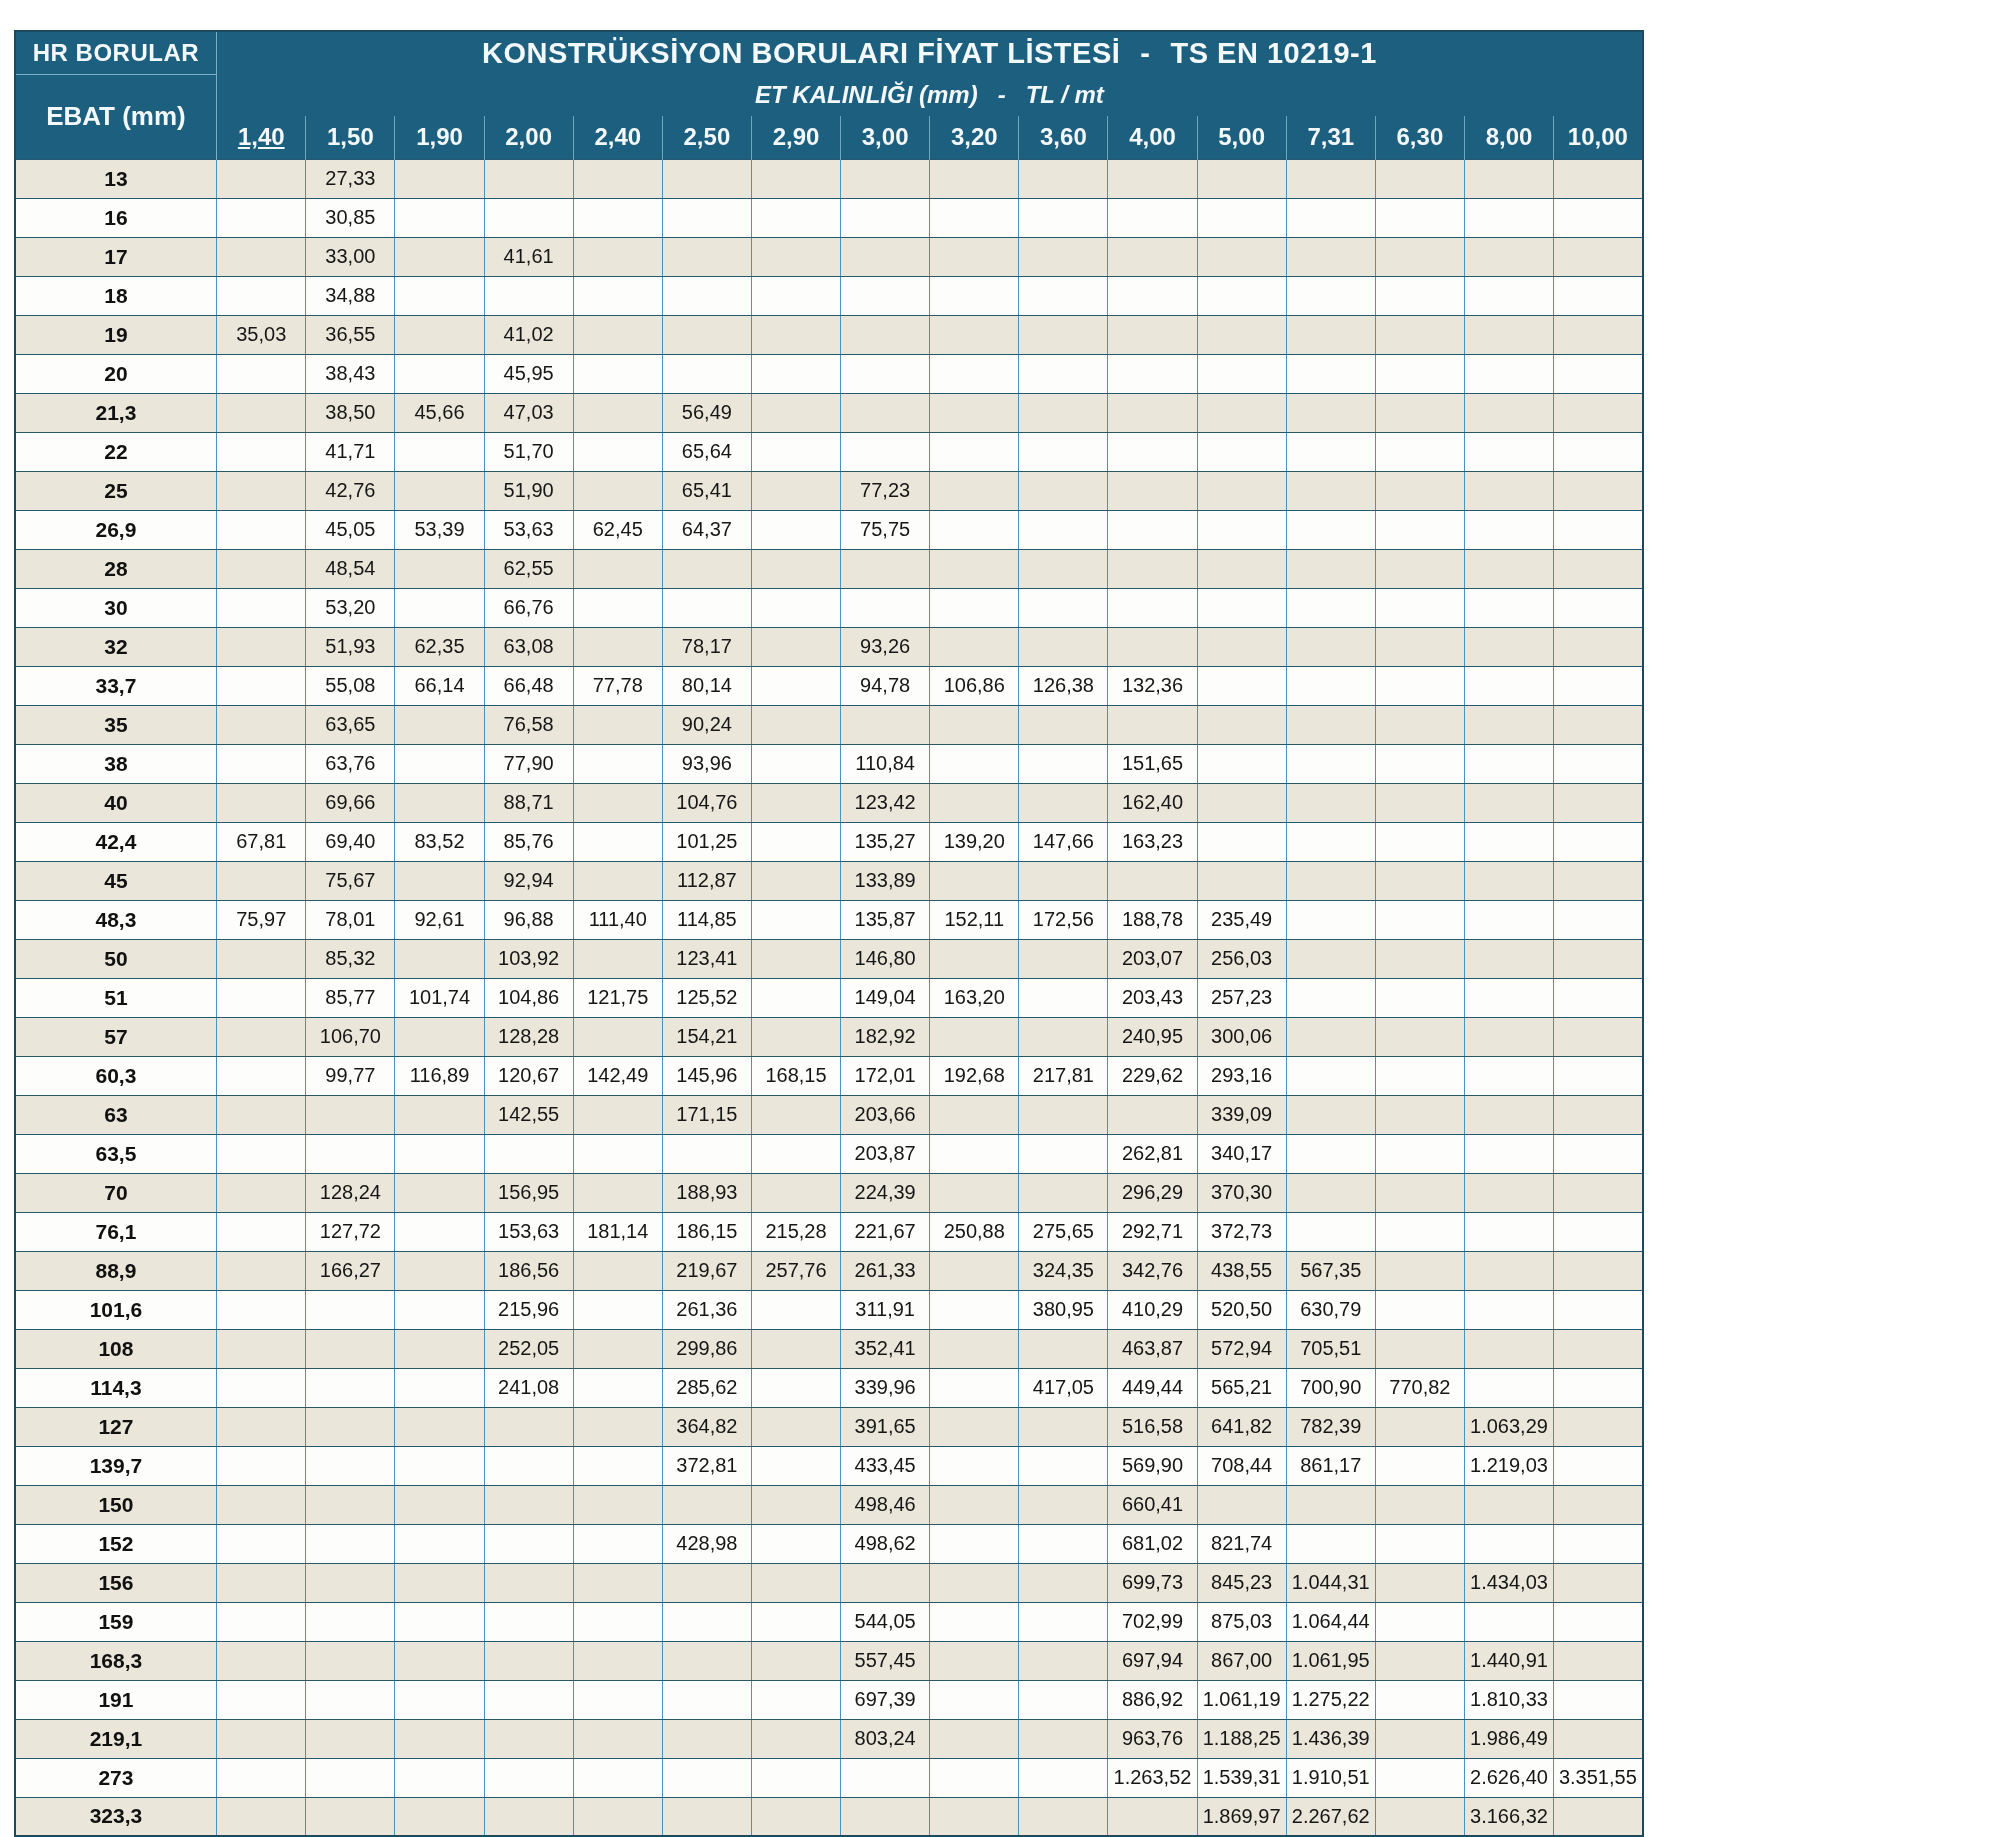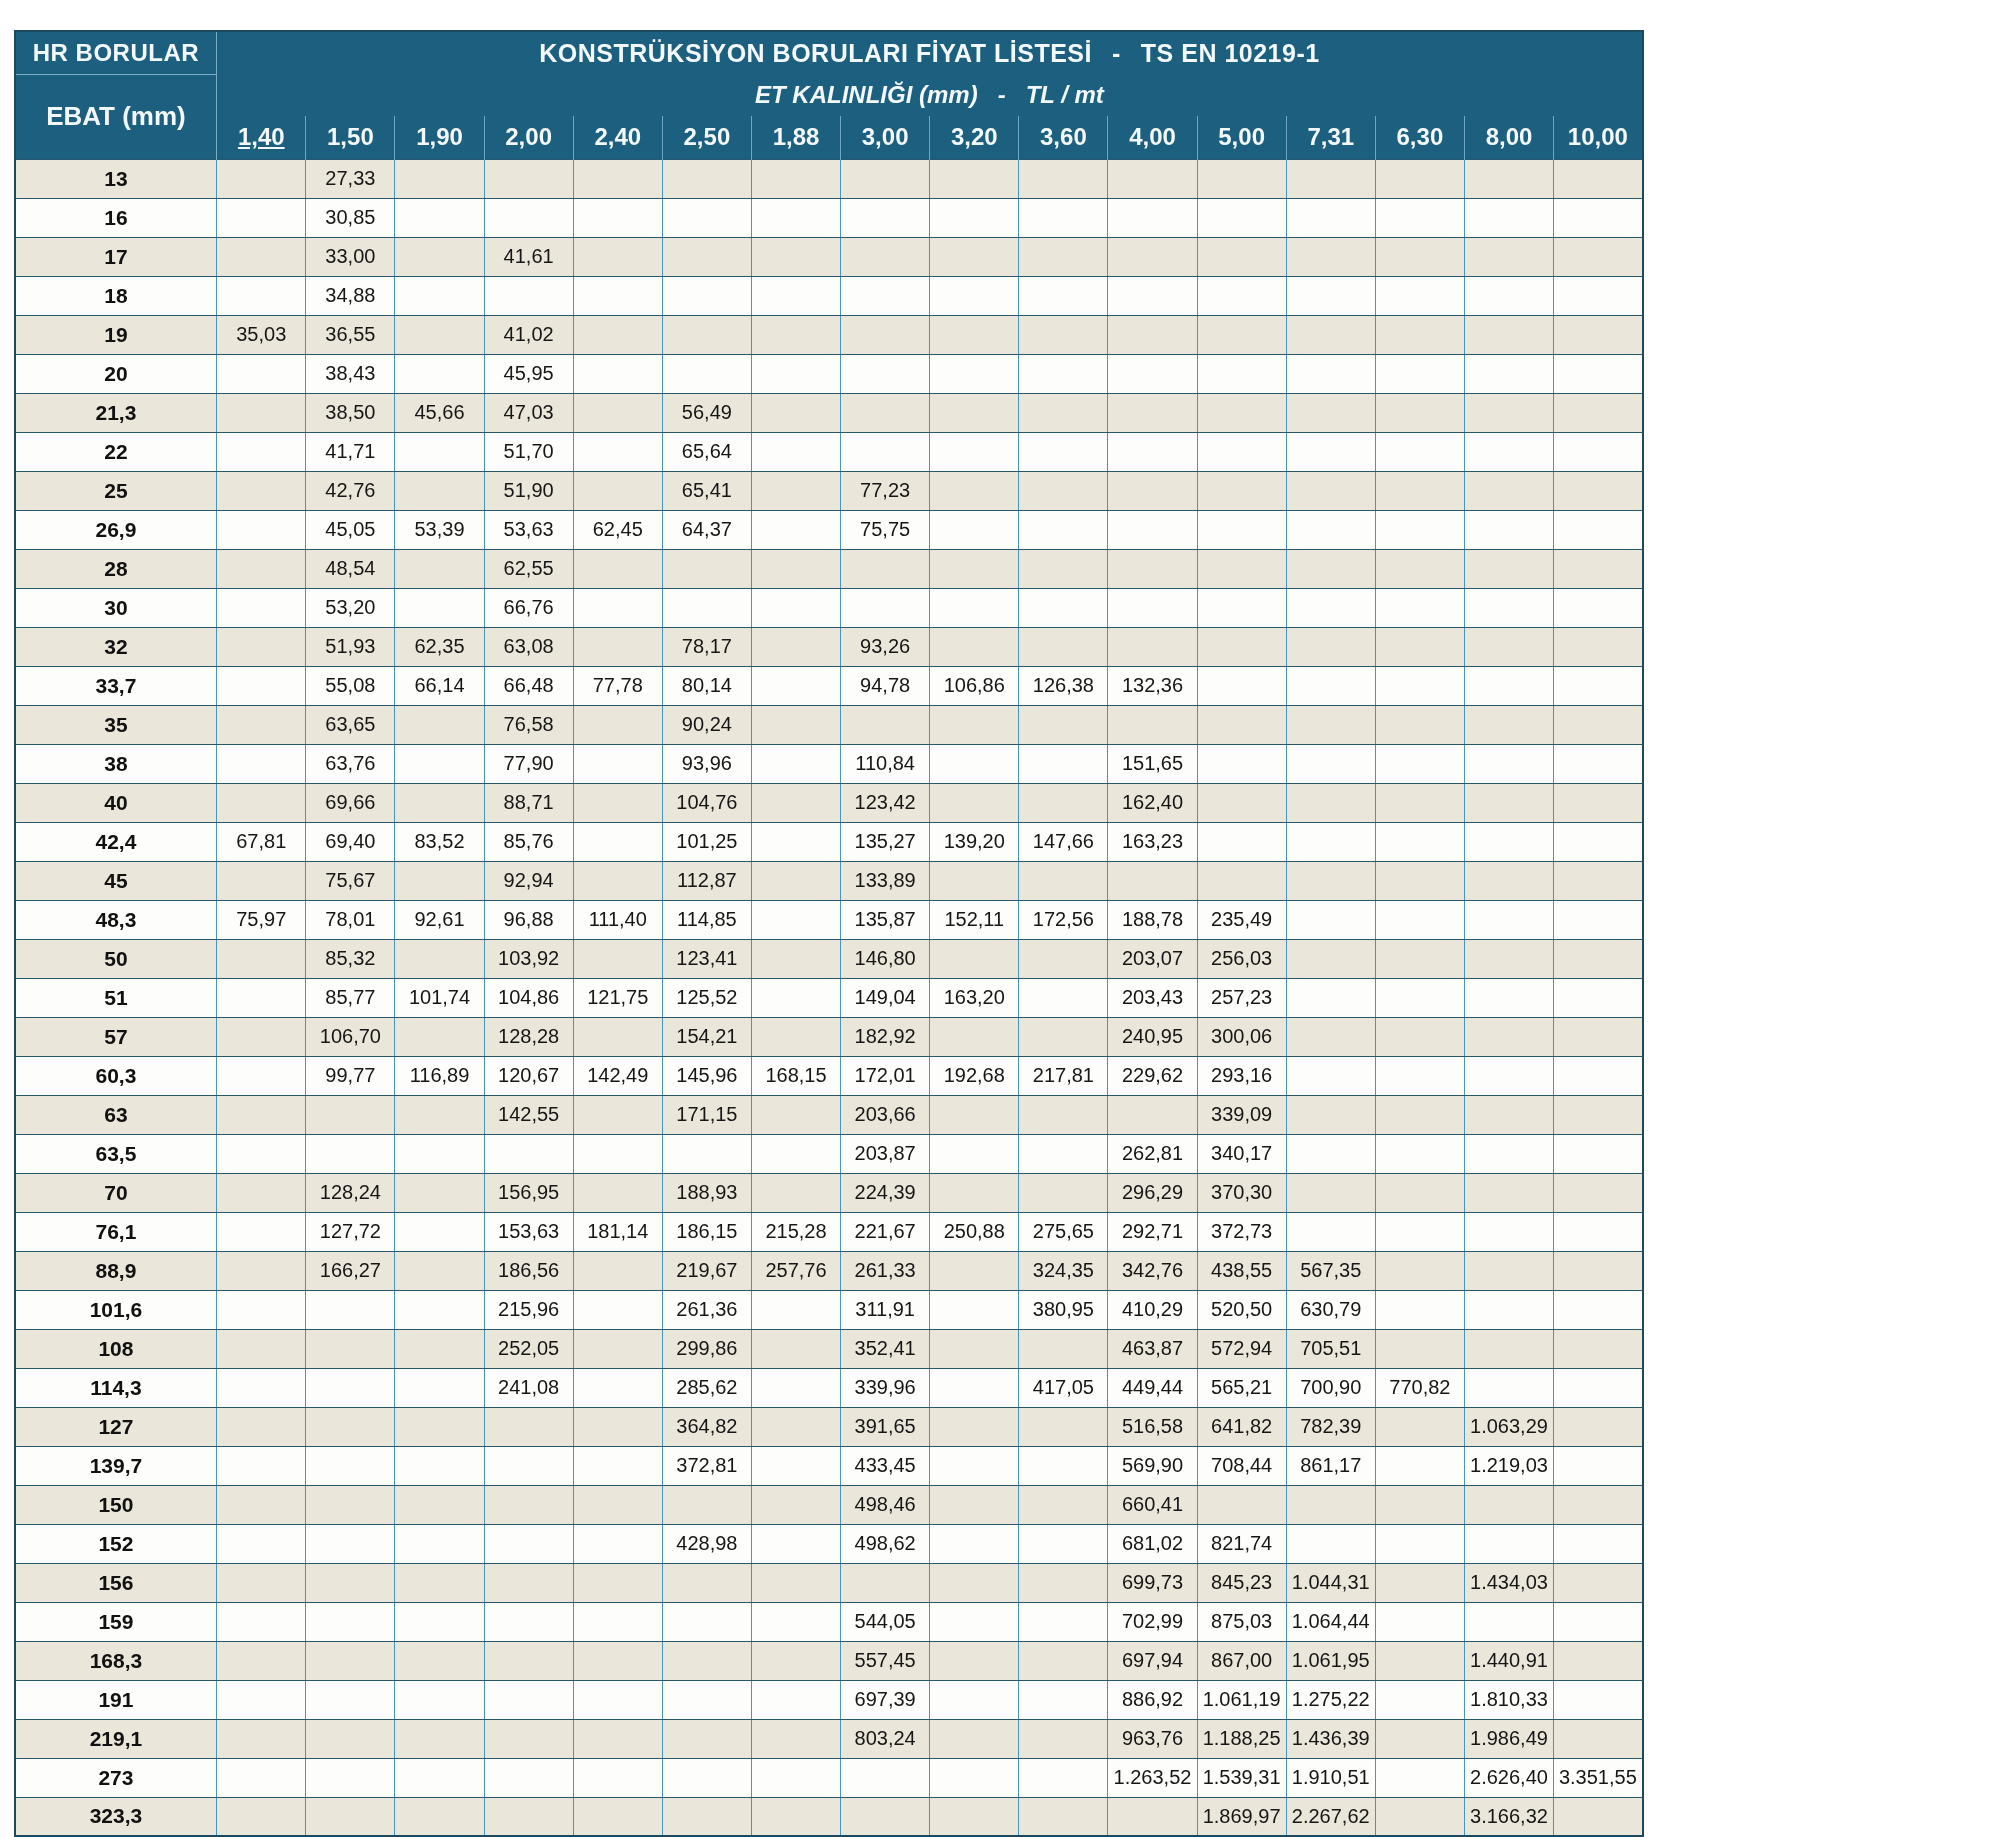--- a/index.html
+++ b/index.html
@@ -30,21 +30,21 @@
     height: 42px;
     border-right: 1.8px solid #7fafc8;
     border-bottom: 1.8px solid #7fafc8;
     letter-spacing: 0.5px;
   }
   th.corner-bottom {
     font-size: 26px;
     border-right: 1.8px solid #7fafc8;
   }
   th.band-title {
-    font-size: 25px;
+    font-size: 29px;
     height: 42px;
     letter-spacing: 0.5px;
   }
   th.band-subtitle {
     font-size: 24px;
     height: 41px;
     font-style: italic;
   }
   th.band-title .sep, th.band-subtitle .sep { margin: 0 20px; }
   tr.col-header-row th {
@@ -115,21 +115,21 @@
         <span>ET KALINLIĞI (mm)</span><span class="sep">-</span><span>TL / mt</span>
       </th>
     </tr>
     <tr class="col-header-row">
       <th>1,40</th>
       <th>1,50</th>
       <th>1,90</th>
       <th>2,00</th>
       <th>2,40</th>
       <th>2,50</th>
-      <th>1,88</th>
+      <th>2,90</th>
       <th>3,00</th>
       <th>3,20</th>
       <th>3,60</th>
       <th>4,00</th>
       <th>5,00</th>
       <th>7,31</th>
       <th>6,30</th>
       <th>8,00</th>
       <th>10,00</th>
     </tr>

